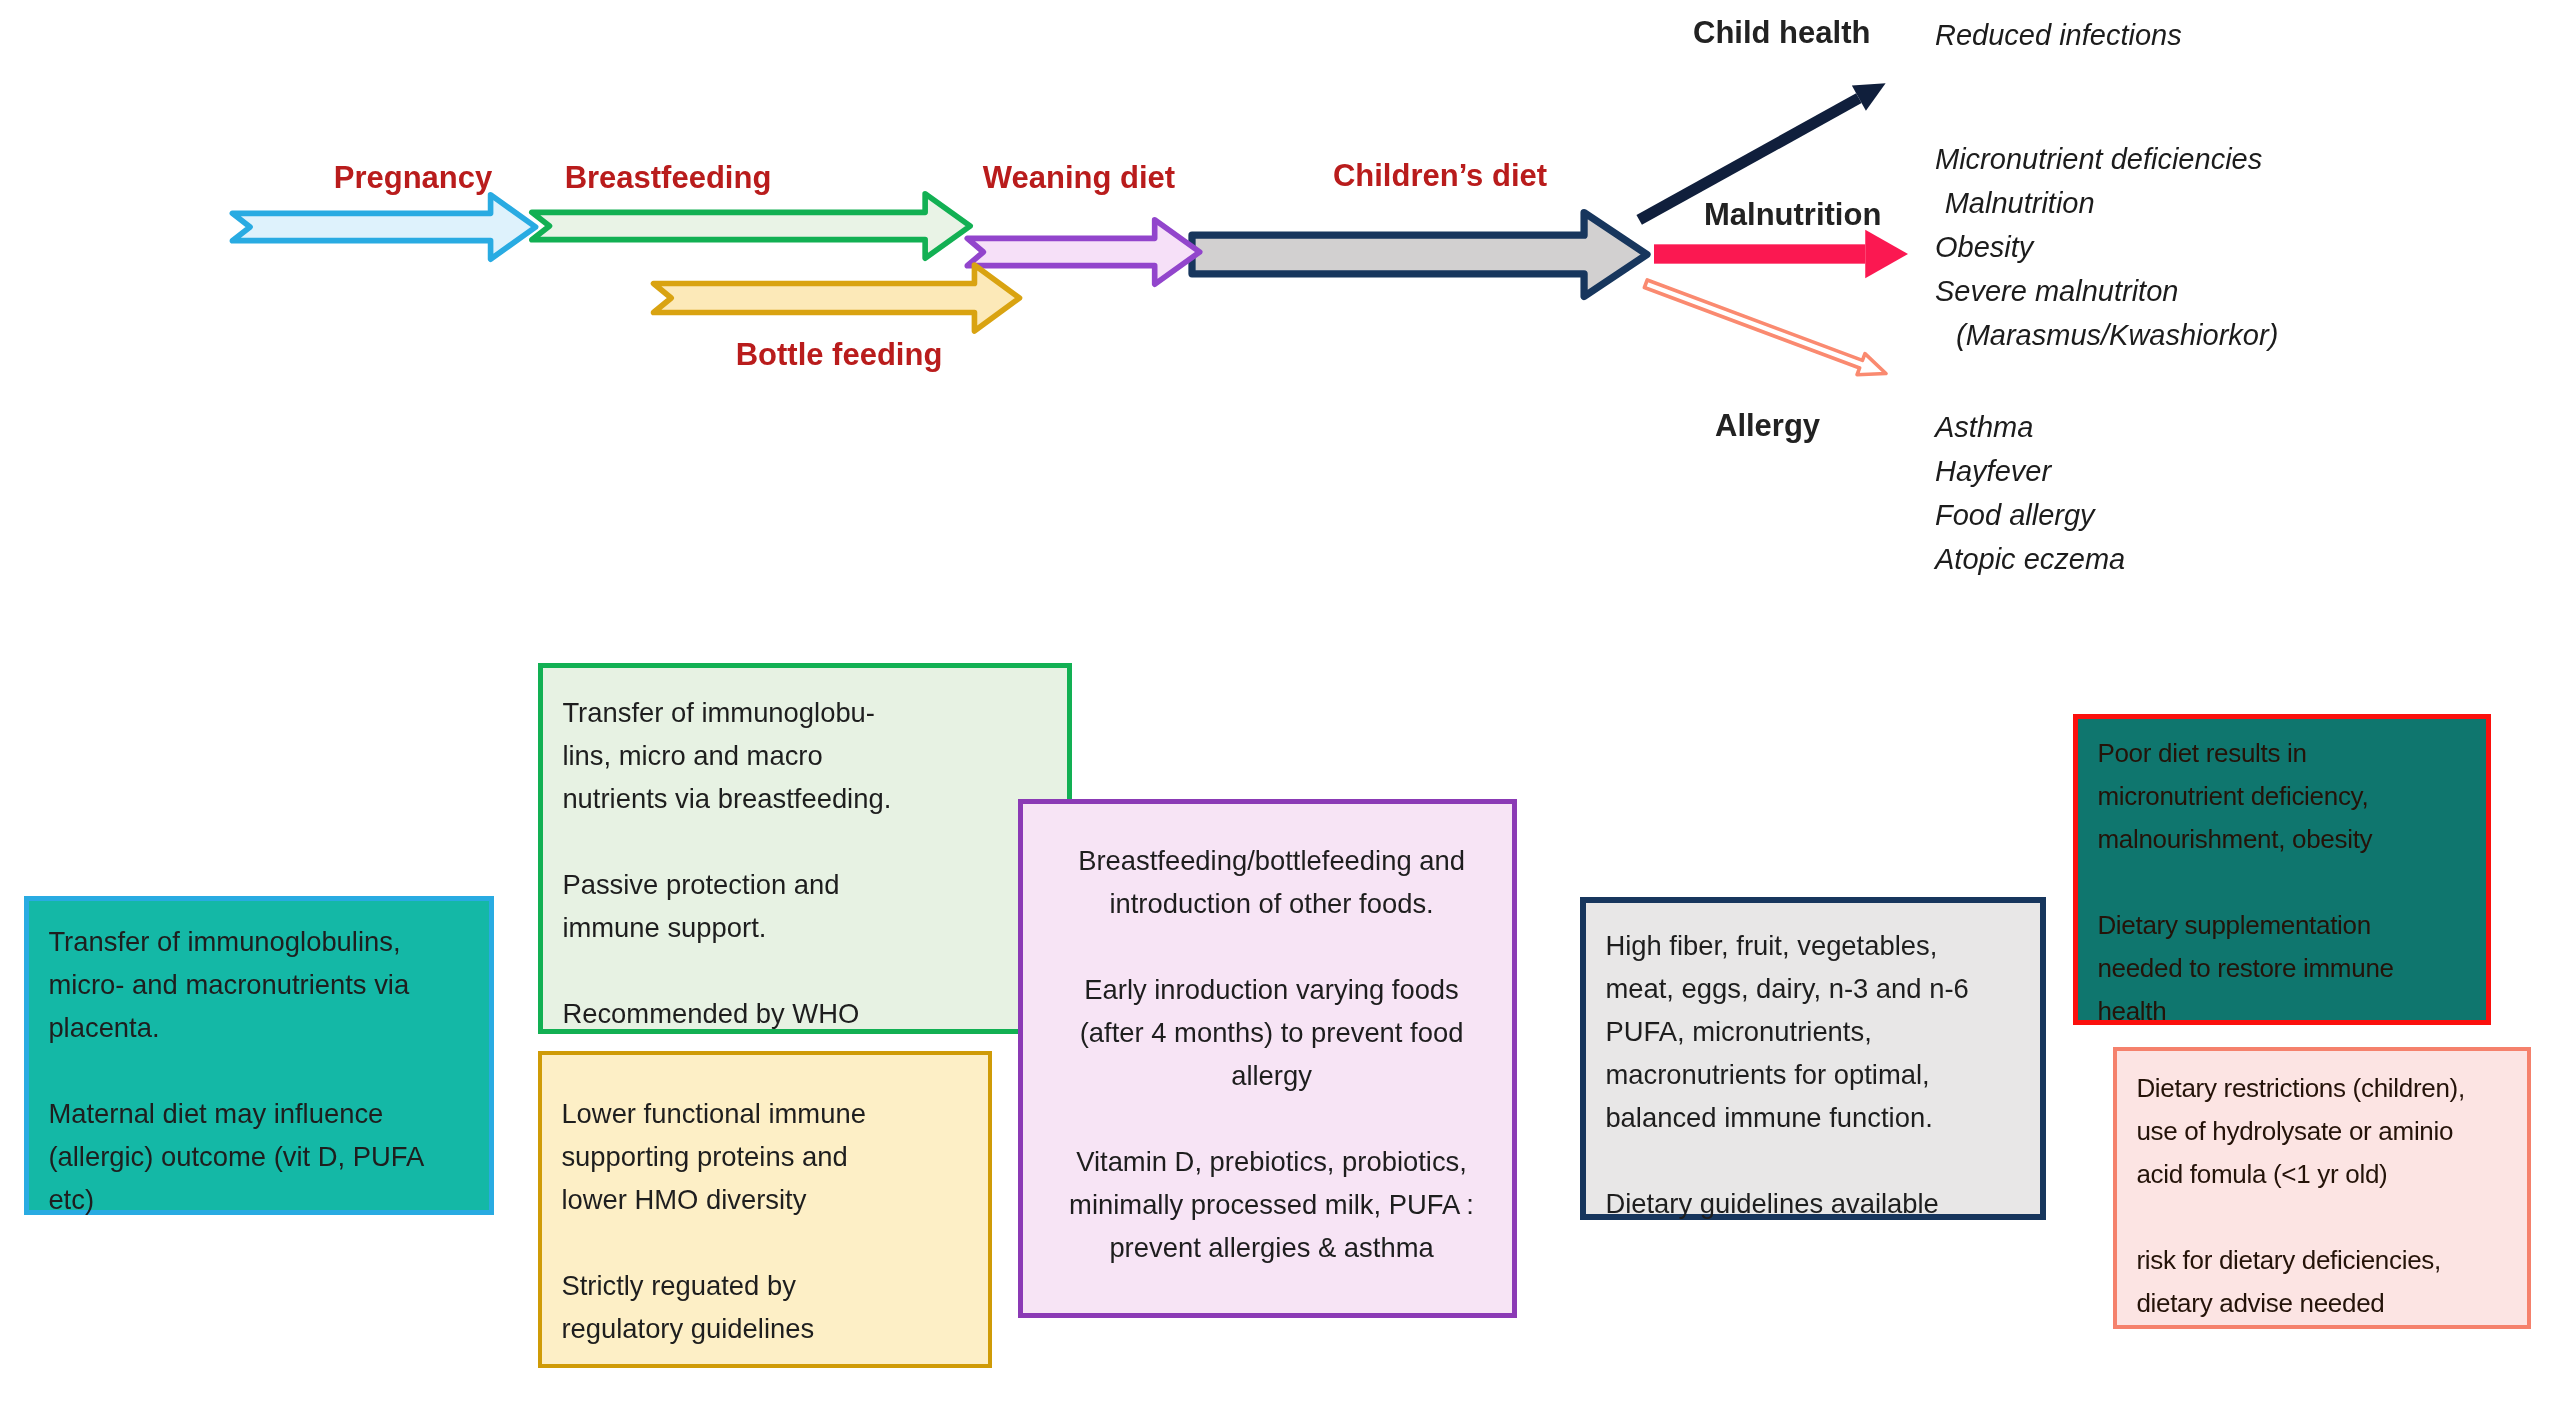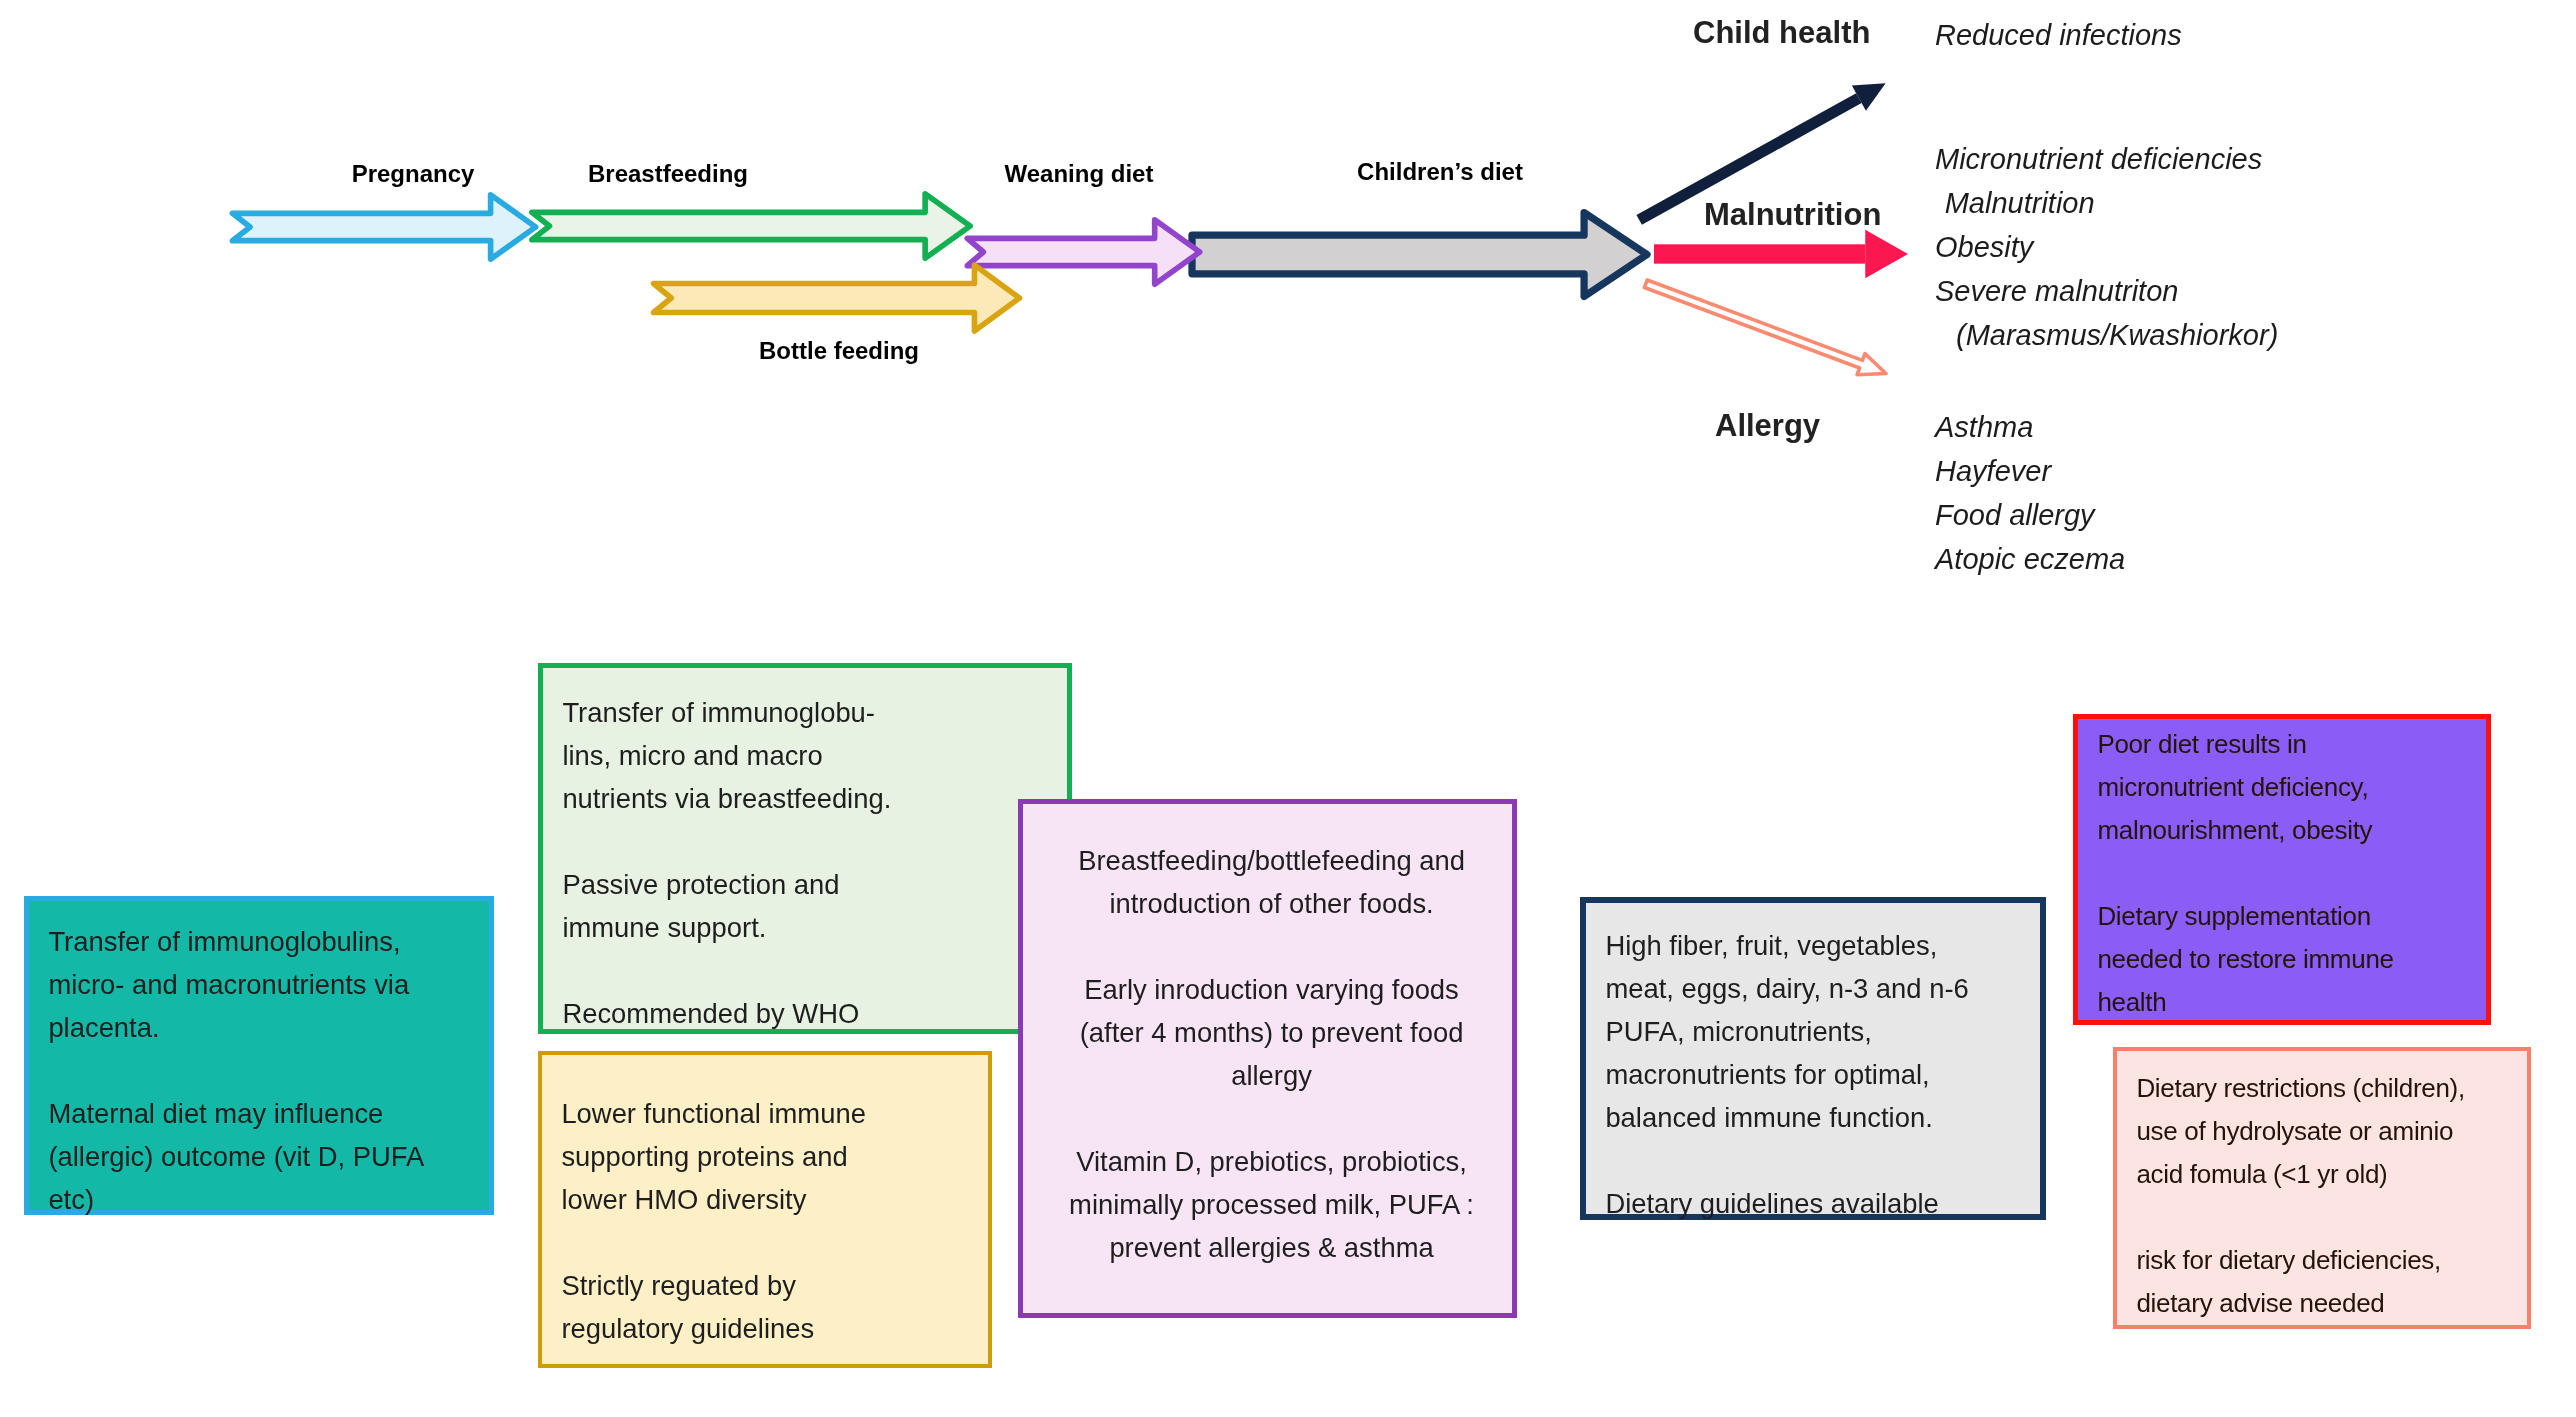--- a/index.html
+++ b/index.html
@@ -8,23 +8,23 @@
     width:2576px;
     height:1417px;
     background:#ffffff;
     font-family:"Liberation Sans", sans-serif;
     color:#1e1e1e;
     overflow:hidden;
   }
   
   .stage-label{
     position:absolute;
-    font-size:24px;
+    font-size:31px;
     font-weight:700;
-    color:#000000;
+    color:#b91c1c;
     text-align:center;
     white-space:pre;
   }
   
   .block-arrow{position:absolute;overflow:visible;}
   
   .branch-label{
     position:absolute;
     font-size:31px;
     font-weight:700;
@@ -51,22 +51,22 @@
     line-height:43px;
     padding:19.4px 11.3px 0 19.4px;
   }
   .info-box .line{white-space:pre;}
   .info-box .line:empty{height:43px;}
   .box-cyan  {border:5.6px solid #29abe2;background:#14b8a6;}
   .box-green {border:5.6px solid #12b053;background:#e7f2e3;}
   .box-yellow{border:4.8px solid #cf9b07;background:#fdefc6;padding-top:37px;}
   .box-purple{border:5.6px solid #8b3ab5;background:#f7e4f5;padding-top:35px;text-align:center;}
   .box-gray  {border:6.5px solid #17365d;background:#e8e7e7;padding-top:21px;}
-  .box-red   {border:5.6px solid #fb100d;background:#8b5cf6;color:#241309;
-              font-size:26px;letter-spacing:-0.3px;padding-top:4px;}
+  .box-red   {border:5.6px solid #fb100d;background:#0f766e;color:#241309;
+              font-size:26px;letter-spacing:-0.3px;padding-top:13px;}
   .box-pink  {border:4.8px solid #f5816c;background:#fce4e3;color:#241309;
               font-size:26px;letter-spacing:-0.3px;padding-top:16px;}
 </style>
 </head>
 <body>
 
 <div class="canvas">
 
   <div class="stage-label" style="left:316px;top:160px;width:194px;">Pregnancy</div>
   <div class="stage-label" style="left:547px;top:160px;width:242px;">Breastfeeding</div>

